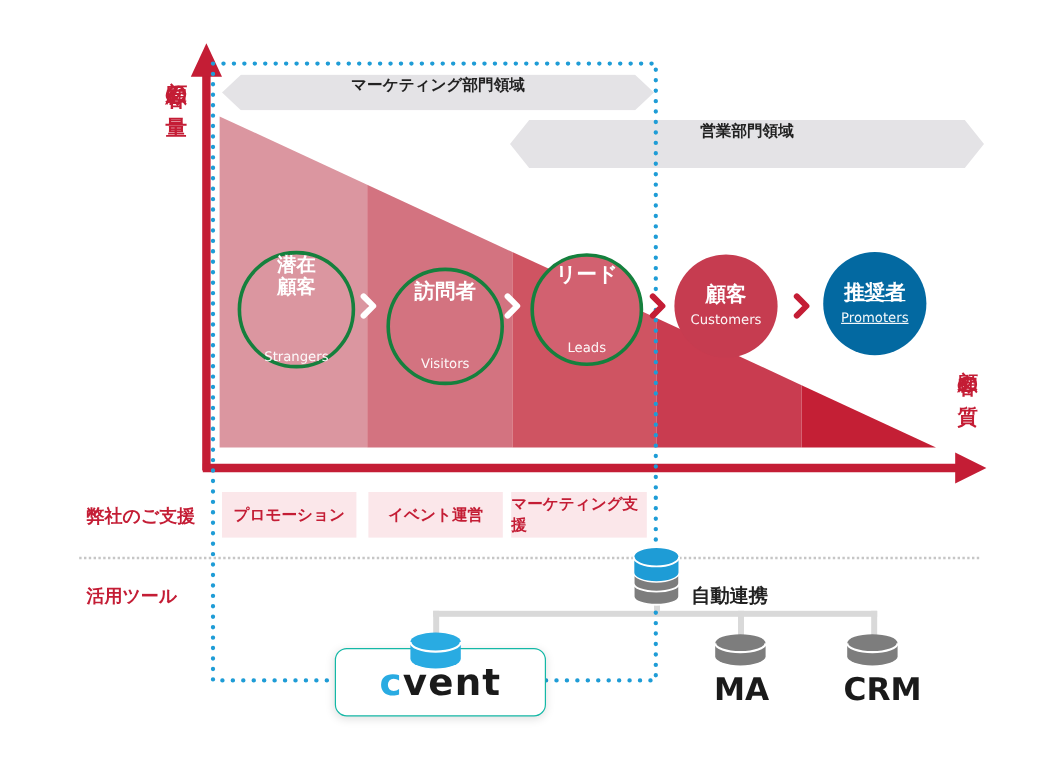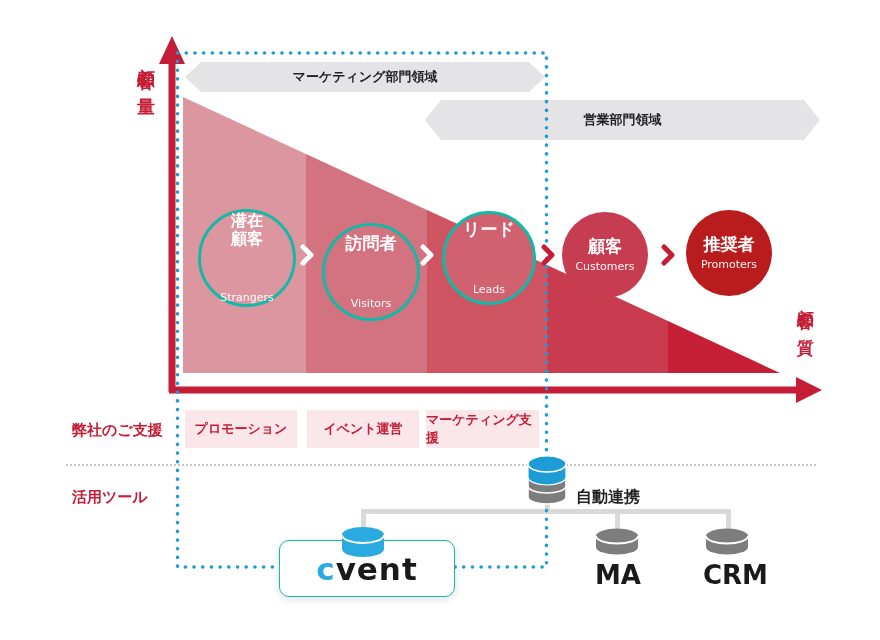--- a/index.html
+++ b/index.html
@@ -12,31 +12,31 @@
 
   
   .v-label {
     writing-mode:vertical-rl; text-orientation:upright;
     color:#c41d35; font-weight:bold; font-size:18px; letter-spacing:3px;
     line-height:1.05;
   }
 
   
   .banner {
-    background:#e4e3e6; display:flex; align-items:center; justify-content:center;
+    background:#e4e3e6; display:flex; justify-content:center;
     clip-path:polygon(16px 0%, calc(100% - 16px) 0%, 100% 50%, calc(100% - 16px) 100%, 16px 100%, 0% 50%);
     font-size:13px; font-weight:bold; color:#222222;
   }
 
   
   .stage {
     border-radius:50%; display:flex; flex-direction:column; align-items:center;
     justify-content:center; color:#ffffff; text-align:center; z-index:4;
   }
-  .stage.outlined { border:3px solid #14b8a6; background:transparent;gap:40px; }
+  .stage.outlined { border:3px solid #15803d; background:transparent;gap:40px; }
   .stage .jp { font-size:17px; font-weight:bold; line-height:1.15; }
   .stage .jp .l2 { display:block; }
   .stage .en { font-size:11px; margin-top:3px; opacity:.95; }
 
   .chev { z-index:4; }
 
   
   .row-label { color:#c41d35; font-weight:bold; font-size:15px; z-index:2; }
   .support-box {
     background:#fbe7ea; color:#c41d35; font-weight:bold; font-size:13px;
@@ -112,21 +112,21 @@
   <div class="abs stage outlined" style="left:442px;top:211px;width:88px;height:88px;background:#d26170;">
     <div class="jp">リード</div>
     <div class="en">Leads</div>
   </div>
 
   <div class="abs stage" style="left:562px;top:212px;width:86px;height:86px;background:#c63c50;">
     <div class="jp">顧客</div>
     <div class="en">Customers</div>
   </div>
 
-  <div class="abs stage" style="left:686px;top:210px;width:86px;height:86px;background:#b91c1c;">
+  <div class="abs stage" style="left:686px;top:210px;width:86px;height:86px;background:#0369a1;text-decoration:underline;">
     <div class="jp">推奨者</div>
     <div class="en">Promoters</div>
   </div>
 
   <svg class="abs chev" width="16" height="22" style="left:299px;top:244px;">
     <path d="M4 3 L12 11 L4 19" fill="none" stroke-width="5" stroke-linecap="round" stroke-linejoin="round" stroke="#ffffff"></path>
   </svg>
   <svg class="abs chev" width="16" height="22" style="left:419px;top:244px;">
     <path d="M4 3 L12 11 L4 19" fill="none" stroke-width="5" stroke-linecap="round" stroke-linejoin="round" stroke="#ffffff"></path>
   </svg>

